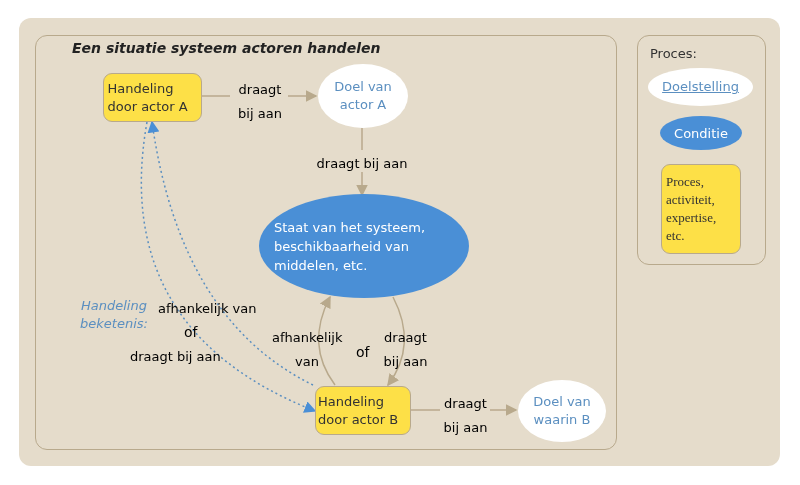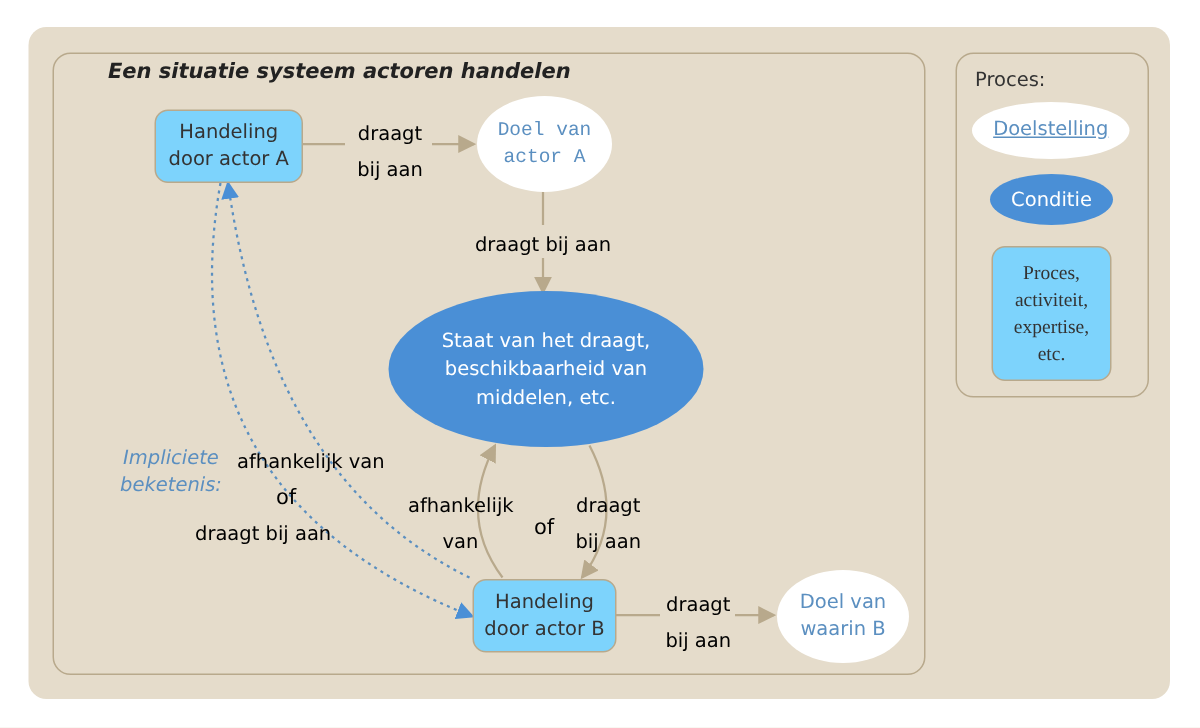--- a/index.html
+++ b/index.html
@@ -2,23 +2,23 @@
 <html><head>
 <meta charset="utf-8">
 <style>
   html,body{margin:0;padding:0;background:#fff;}
   body{width:800px;height:485px;position:relative;overflow:hidden;font-family:"DejaVu Sans",sans-serif;}
   .outer{position:absolute;left:19px;top:18px;width:761px;height:448px;background:#e5dccb;border-radius:12px;}
   .main{position:absolute;left:35px;top:35px;width:580px;height:413px;border:1.5px solid #b8a98c;border-radius:12px;}
   .legend{position:absolute;left:637px;top:35px;width:127px;height:228px;border:1.5px solid #b8a98c;border-radius:12px;}
   .t{position:absolute;color:#000000;font-size:13px;line-height:24px;text-align:center;white-space:nowrap;}
   .title{position:absolute;left:72px;top:40px;font-size:14px;font-weight:bold;font-style:italic;color:#222;}
-  .box{position:absolute;background:#7dd3fc;border:1.5px solid #b8a98c;border-radius:9px;display:flex;align-items:center;justify-content:center;text-align:center;font-size:13px;line-height:18px;color:#333;}
+  .box{position:absolute;background:#fde047;border:1.5px solid #b8a98c;border-radius:9px;display:flex;align-items:center;justify-content:center;font-size:13px;line-height:18px;color:#333;}
   .goal{position:absolute;background:#fff;border-radius:50%;display:flex;align-items:center;justify-content:center;text-align:center;font-size:13px;line-height:18px;color:#5b8fc0;}
-  .cond{position:absolute;background:#4a8fd6;border-radius:50%;display:flex;align-items:center;justify-content:center;text-align:center;font-size:13px;line-height:19px;color:#fff;}
+  .cond{position:absolute;background:#4a8fd6;border-radius:50%;display:flex;align-items:center;justify-content:center;text-align:left;font-size:13px;line-height:19px;color:#fff;}
   svg{position:absolute;left:0;top:0;}
   .impl{position:absolute;color:#5b8fc0;font-style:italic;font-size:13px;line-height:18px;text-align:center;}
   .small{font-size:14px;}
   .legtitle{position:absolute;left:650px;top:46px;font-size:13px;color:#333;}
 </style>
 </head>
 <body>
 
 <div class="outer"></div>
 <div class="main"></div>
@@ -44,40 +44,40 @@
   <path d="M313,385 Q180,320 152,122" fill="none" stroke="#5b8fc0" stroke-width="1.5" stroke-dasharray="2,3" marker-end="url(#bl)"></path>
   <path d="M147,122 Q110,330 315,411" fill="none" stroke="#5b8fc0" stroke-width="1.5" stroke-dasharray="2,3" marker-end="url(#bl)"></path>
 </svg>
 
 <div class="title">Een situatie systeem actoren handelen</div>
 
 <div class="box" style="left:103px;top:73px;width:97px;height:47px;">
     <span style="width:90px;">Handeling door actor A</span>
   </div>
 <div class="goal" style="left:318px;top:64px;width:90px;height:64px;">
-    <span style="width:70px;font-family:Liberation Mono, monospace;">Doel van actor A</span>
+    <span style="width:70px;">Doel van actor A</span>
   </div>
 <div class="cond" style="left:259px;top:194px;width:210px;height:104px;">
-    <span style="width:180px;">Staat van het draagt, beschikbaarheid van middelen, etc.</span>
+    <span style="width:180px;">Staat van het systeem, beschikbaarheid van middelen, etc.</span>
   </div>
 <div class="box" style="left:315px;top:386px;width:94px;height:47px;">
     <span style="width:90px;">Handeling door actor B</span>
   </div>
 <div class="goal" style="left:518px;top:380px;width:88px;height:62px;">
     <span style="width:70px;">Doel van waarin B</span>
   </div>
 
 <div class="t" style="left:230px;top:78px;width:60px;white-space:normal;">draagt bij aan</div>
 <div class="t" style="left:312px;top:152px;width:100px;">draagt bij aan</div>
 <div class="t" style="left:272px;top:326px;width:70px;white-space:normal;">afhankelijk van</div>
 <div class="t small" style="left:356px;top:340px;">of</div>
 <div class="t" style="left:378px;top:326px;width:55px;white-space:normal;">draagt bij aan</div>
 <div class="t" style="left:438px;top:392px;width:55px;white-space:normal;">draagt bij aan</div>
 
-<div class="impl" style="left:78px;top:297px;width:72px;white-space:normal;">Impliciete beketenis:</div>
+<div class="impl" style="left:78px;top:297px;width:72px;white-space:normal;">Handeling beketenis:</div>
 <div class="t" style="left:158px;top:297px;">afhankelijk van</div>
 <div class="t small" style="left:184px;top:320px;">of</div>
 <div class="t" style="left:130px;top:345px;">draagt bij aan</div>
 
 <div class="legtitle">Proces:</div>
 <div class="goal" style="left:648px;top:68px;width:105px;height:38px;text-decoration:underline;">
     <span>Doelstelling</span>
   </div>
 <div class="cond" style="left:660px;top:116px;width:82px;height:34px;">
     <span>Conditie</span>

